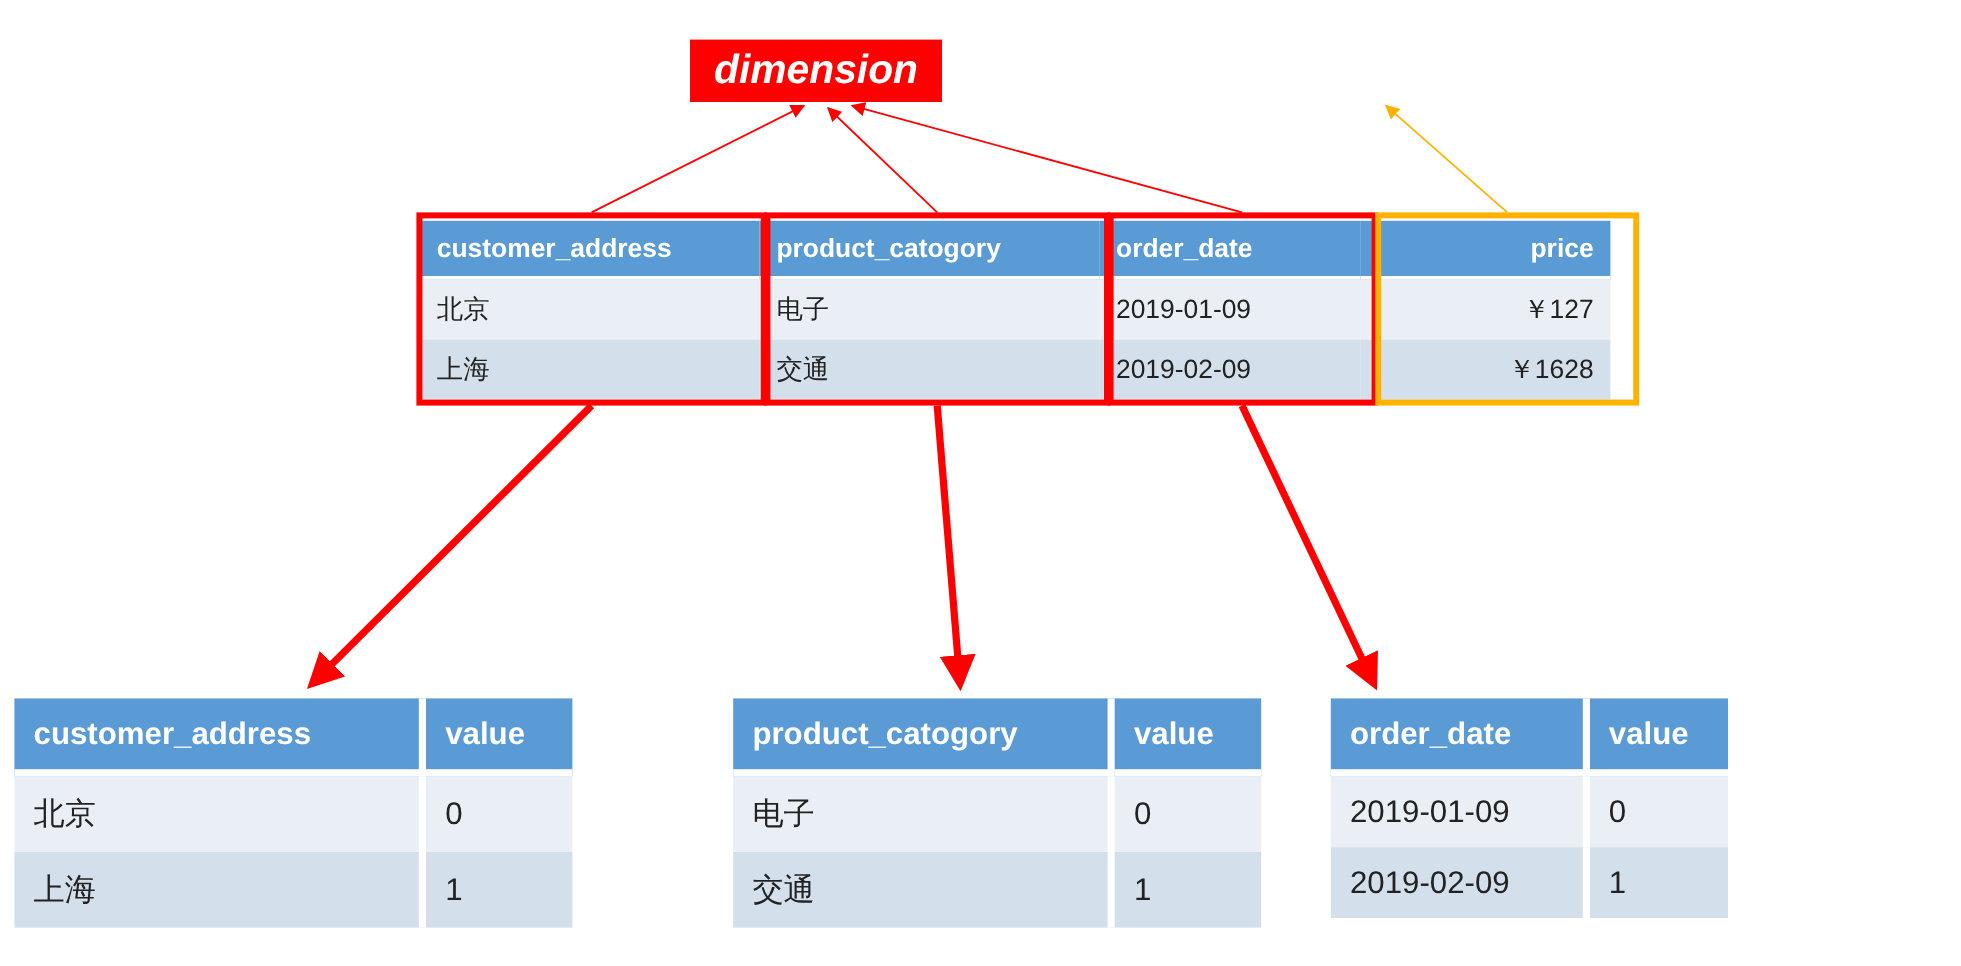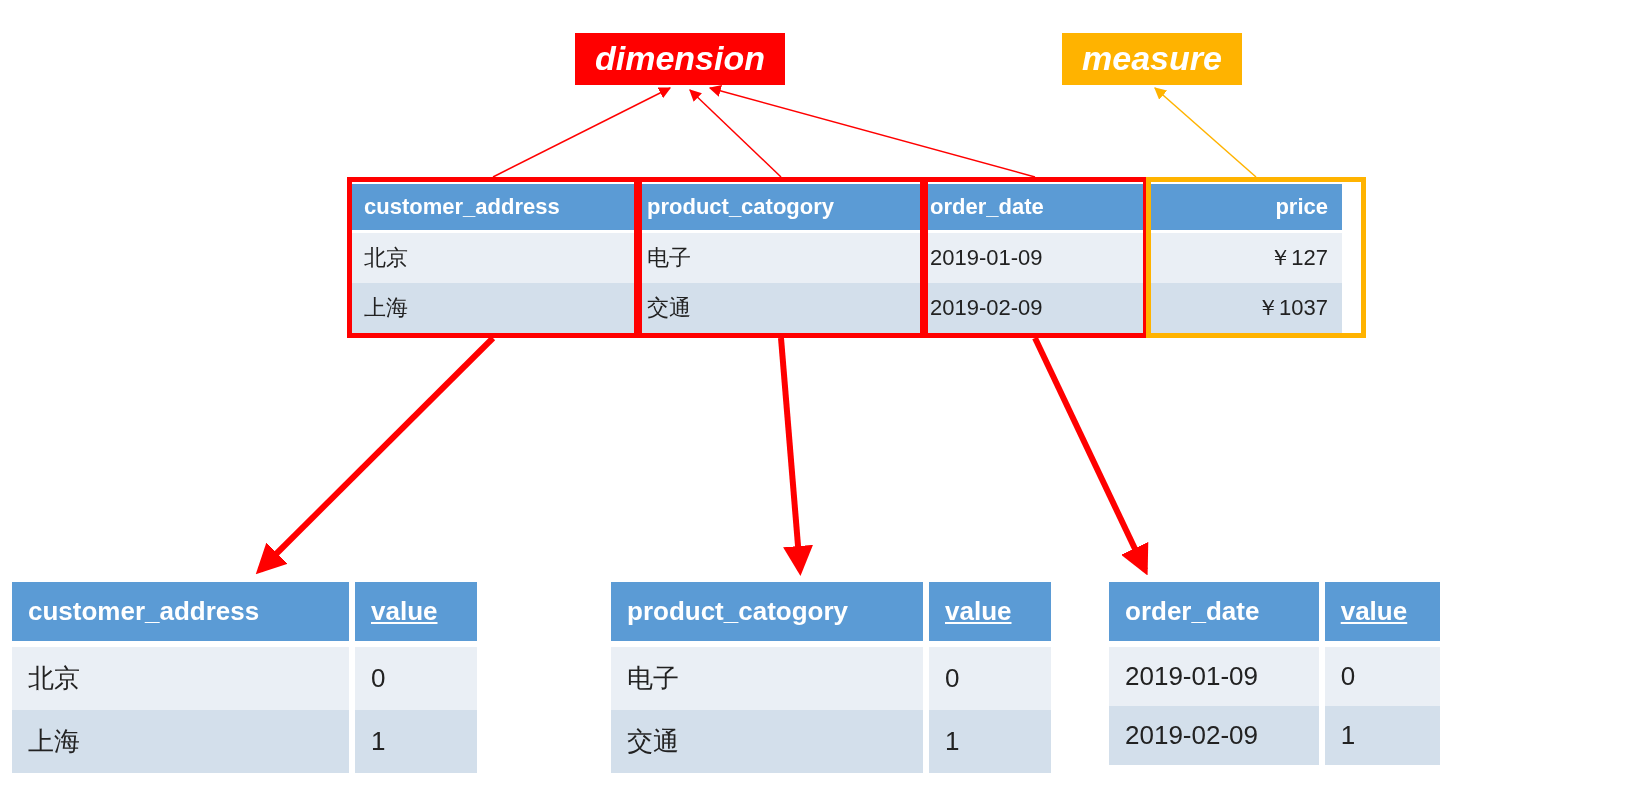--- a/index.html
+++ b/index.html
@@ -27,21 +27,21 @@
   .box.red{border:5px solid #ff0000;}
   .box.org{border:5px solid #ffb300;}
   .b1{left:347px;top:152px;width:292px;height:161px;}
   .b2{left:637px;top:152px;width:288px;height:161px;}
   .b3{left:923px;top:152px;width:225px;height:161px;}
   .b4{left:1146px;top:152px;width:220px;height:161px;}
 
   
   .small{position:absolute;border-collapse:separate;border-spacing:0;}
   .small th{background:#5b9bd5;color:#fff;font-weight:700;font-size:26px;text-align:left;padding:14px 16px;border-right:6px solid #fff;border-bottom:6px solid #fff;}
-  .small th:last-child{border-right:none;text-decoration:underline;}
+  .small th:last-child{border-right:none;}
   .small td{font-size:26px;color:#222;padding:14px 16px;border-right:6px solid #fff;}
   .small td:last-child{border-right:none;}
   .small tr.r0 td{background:#eaeff5;}
   .small tr.r1 td{background:#d3dfeb;}
 
   .t1{left:12px;top:557px;}
   .t1 th:nth-child(1),.t1 td:nth-child(1){width:305px;}
   .t1 th:nth-child(2),.t1 td:nth-child(2){width:90px;}
 
   .t2{left:611px;top:557px;}
@@ -50,21 +50,20 @@
 
   .t3{left:1109px;top:557px;}
   .t3 th:nth-child(1),.t3 td:nth-child(1){width:195px;}
   .t3 th:nth-child(2),.t3 td:nth-child(2){width:90px;}
 </style>
 </head>
 <body>
 <div class="stage">
 
 <div class="badge dim">dimension</div>
-<div class="badge mea">measure</div>
 
 <table class="main-table">
   <thead>
         <tr>
     <th>customer_address</th>
     <th>product_catogory</th>
     <th>order_date</th>
     <th>price</th>
   </tr>
       </thead>
@@ -72,21 +71,21 @@
     <tr class="r0">
       <td>北京</td>
       <td>电子</td>
       <td>2019-01-09</td>
       <td>￥127</td>
     </tr>
     <tr class="r1">
       <td>上海</td>
       <td>交通</td>
       <td>2019-02-09</td>
-      <td>￥1037</td>
+      <td>￥1628</td>
     </tr>
   </tbody>
 </table>
 
 <div class="box red b1"></div>
 <div class="box red b2"></div>
 <div class="box red b3"></div>
 <div class="box org b4"></div>
 
 <table class="small t1">

